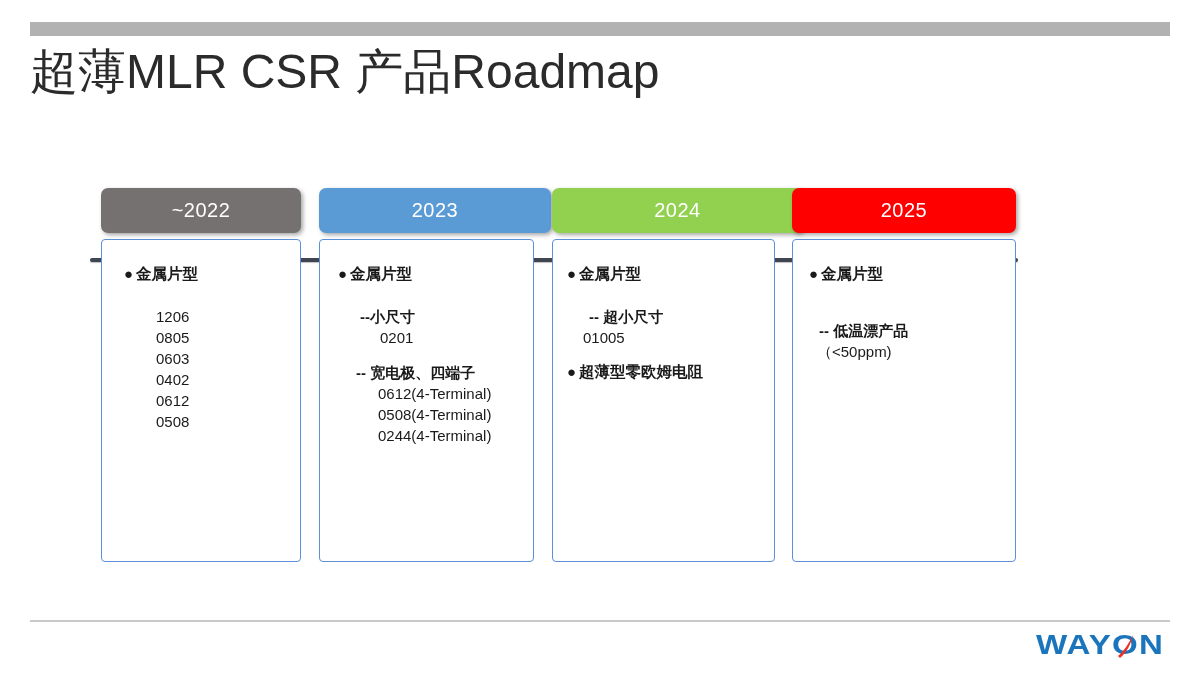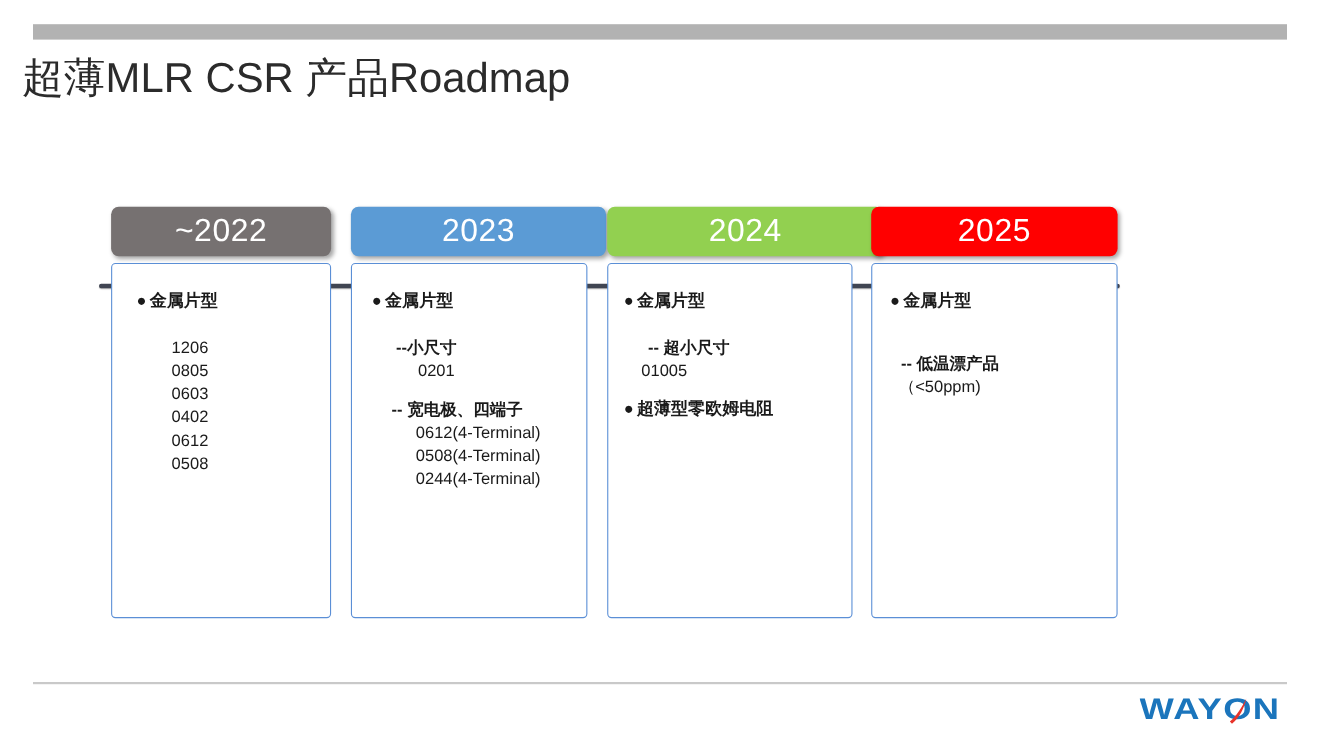--- a/index.html
+++ b/index.html
@@ -25,24 +25,24 @@
     left: 30px;
     top: 22px;
     width: 1140px;
     height: 14px;
     background: #b2b2b2;
   }
 
   
   .slide-title {
     position: absolute;
-    left: 20px;
+    left: 30px;
     top: 44px;
     width: 1000px;
-    font-size: 38px;
+    font-size: 48px;
     line-height: 56px;
     font-weight: 400;
     color: #2b2b2b;
     letter-spacing: 0px;
     white-space: nowrap;
   }
 
   
   .timeline {
     position: absolute;
@@ -84,21 +84,21 @@
   .year-bar {
     position: absolute;
     top: 188px;
     height: 45px;
     border-radius: 7px;
     box-shadow: 2px 2px 4px rgba(0,0,0,0.35);
     display: flex;
     align-items: center;
     justify-content: center;
     color: #ffffff;
-    font-size: 29px;
+    font-size: 20px;
     font-weight: 400;
     letter-spacing: 0.5px;
   }
 
   
   .card {
     position: absolute;
     top: 239px;
     height: 323px;
     background: #ffffff;

